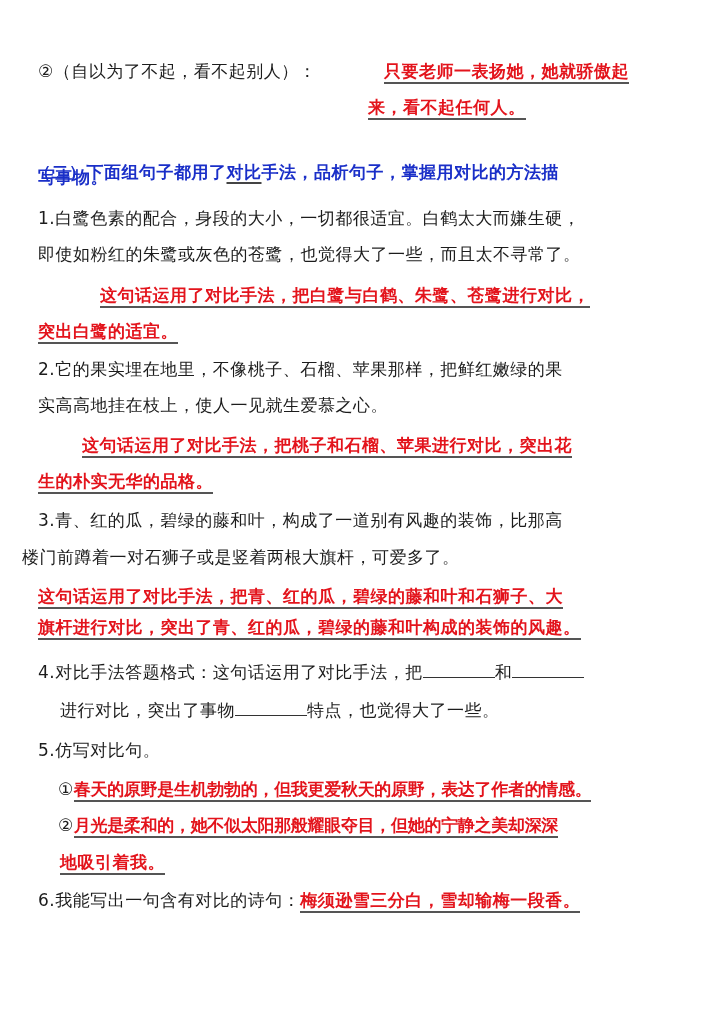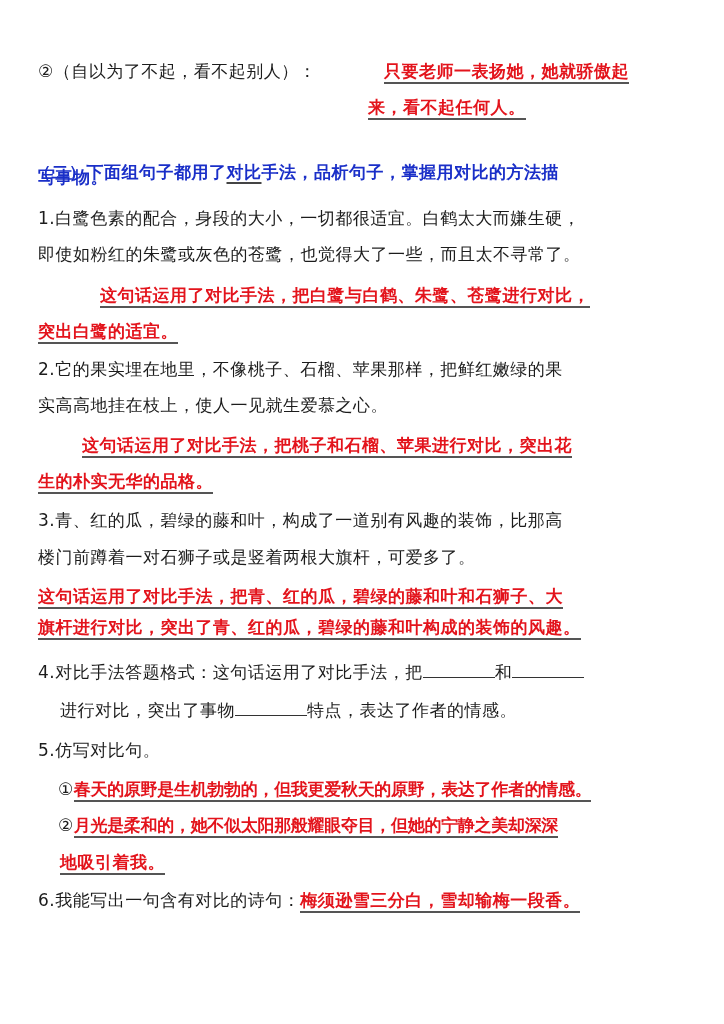--- a/index.html
+++ b/index.html
@@ -55,35 +55,35 @@
 <div class="line red" style="top:432px;left:82px;">
   <span class="ul">这句话运用了对比手法，把桃子和石榴、苹果进行对比，突出花</span>
 </div>
 <div class="line red" style="top:468px;left:38px;">
   <span class="ul">生的朴实无华的品格。</span>
 </div>
 
 <div class="line black" style="top:507px;left:38px;">
   <span>3.</span><span>青、红的瓜，碧绿的藤和叶，构成了一道别有风趣的装饰，比那高</span>
 </div>
-<div class="line black" style="top:544px;left:38px;">
+<div class="line black" style="top:544px;left:22px;">
   <span>楼门前蹲着一对石狮子或是竖着两根大旗杆，可爱多了。</span>
 </div>
 <div class="line red" style="top:583px;left:38px;">
   <span class="ul">这句话运用了对比手法，把青、红的瓜，碧绿的藤和叶和石狮子、大</span>
 </div>
 <div class="line red" style="top:614px;left:38px;">
   <span class="ul">旗杆进行对比，突出了青、红的瓜，碧绿的藤和叶构成的装饰的风趣。</span>
 </div>
 
 <div class="line black" style="top:659px;left:38px;">
   <span>4.</span><span>对比手法答题格式：这句话运用了对比手法，把</span><span class="blank" style="width:72px;"></span><span>和</span><span class="blank" style="width:72px;"></span>
 </div>
 <div class="line black" style="top:697px;left:60px;">
-  <span>进行对比，突出了事物</span><span class="blank" style="width:72px;"></span><span>特点，表达了作者的情感。</span>
+  <span>进行对比，突出了事物</span><span class="blank" style="width:72px;"></span><span>特点，也觉得大了一些。</span>
 </div>
 
 <div class="line black" style="top:737px;left:38px;">
   <span>5.</span><span>仿写对比句。</span>
 </div>
 <div class="line" style="top:776px;left:58px;">
   <span class="black">①</span><span class="red ul" style="letter-spacing:-0.3px;">春天的原野是生机勃勃的，但我更爱秋天的原野，表达了作者的情感。</span>
 </div>
 <div class="line" style="top:812px;left:58px;">
   <span class="black">②</span><span class="red ul" style="letter-spacing:-0.3px;">月光是柔和的，她不似太阳那般耀眼夺目，但她的宁静之美却深深</span>

